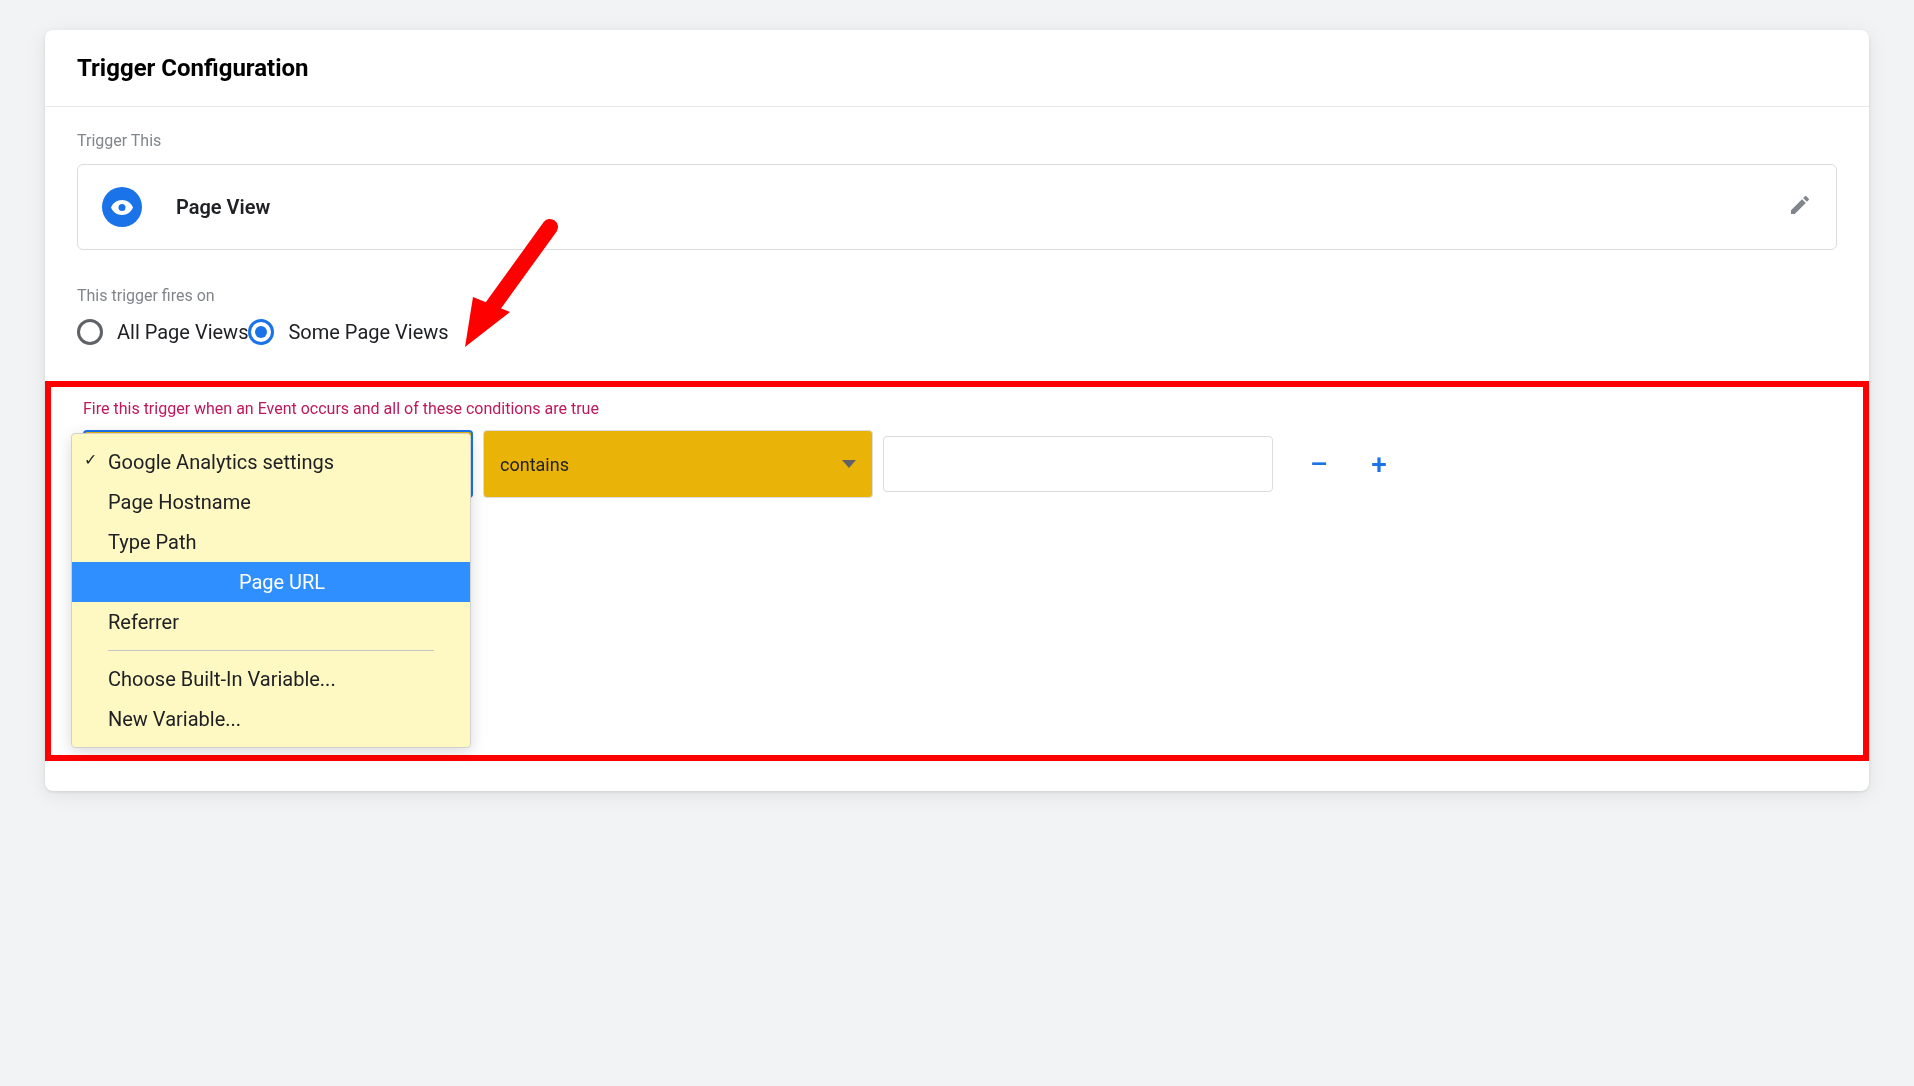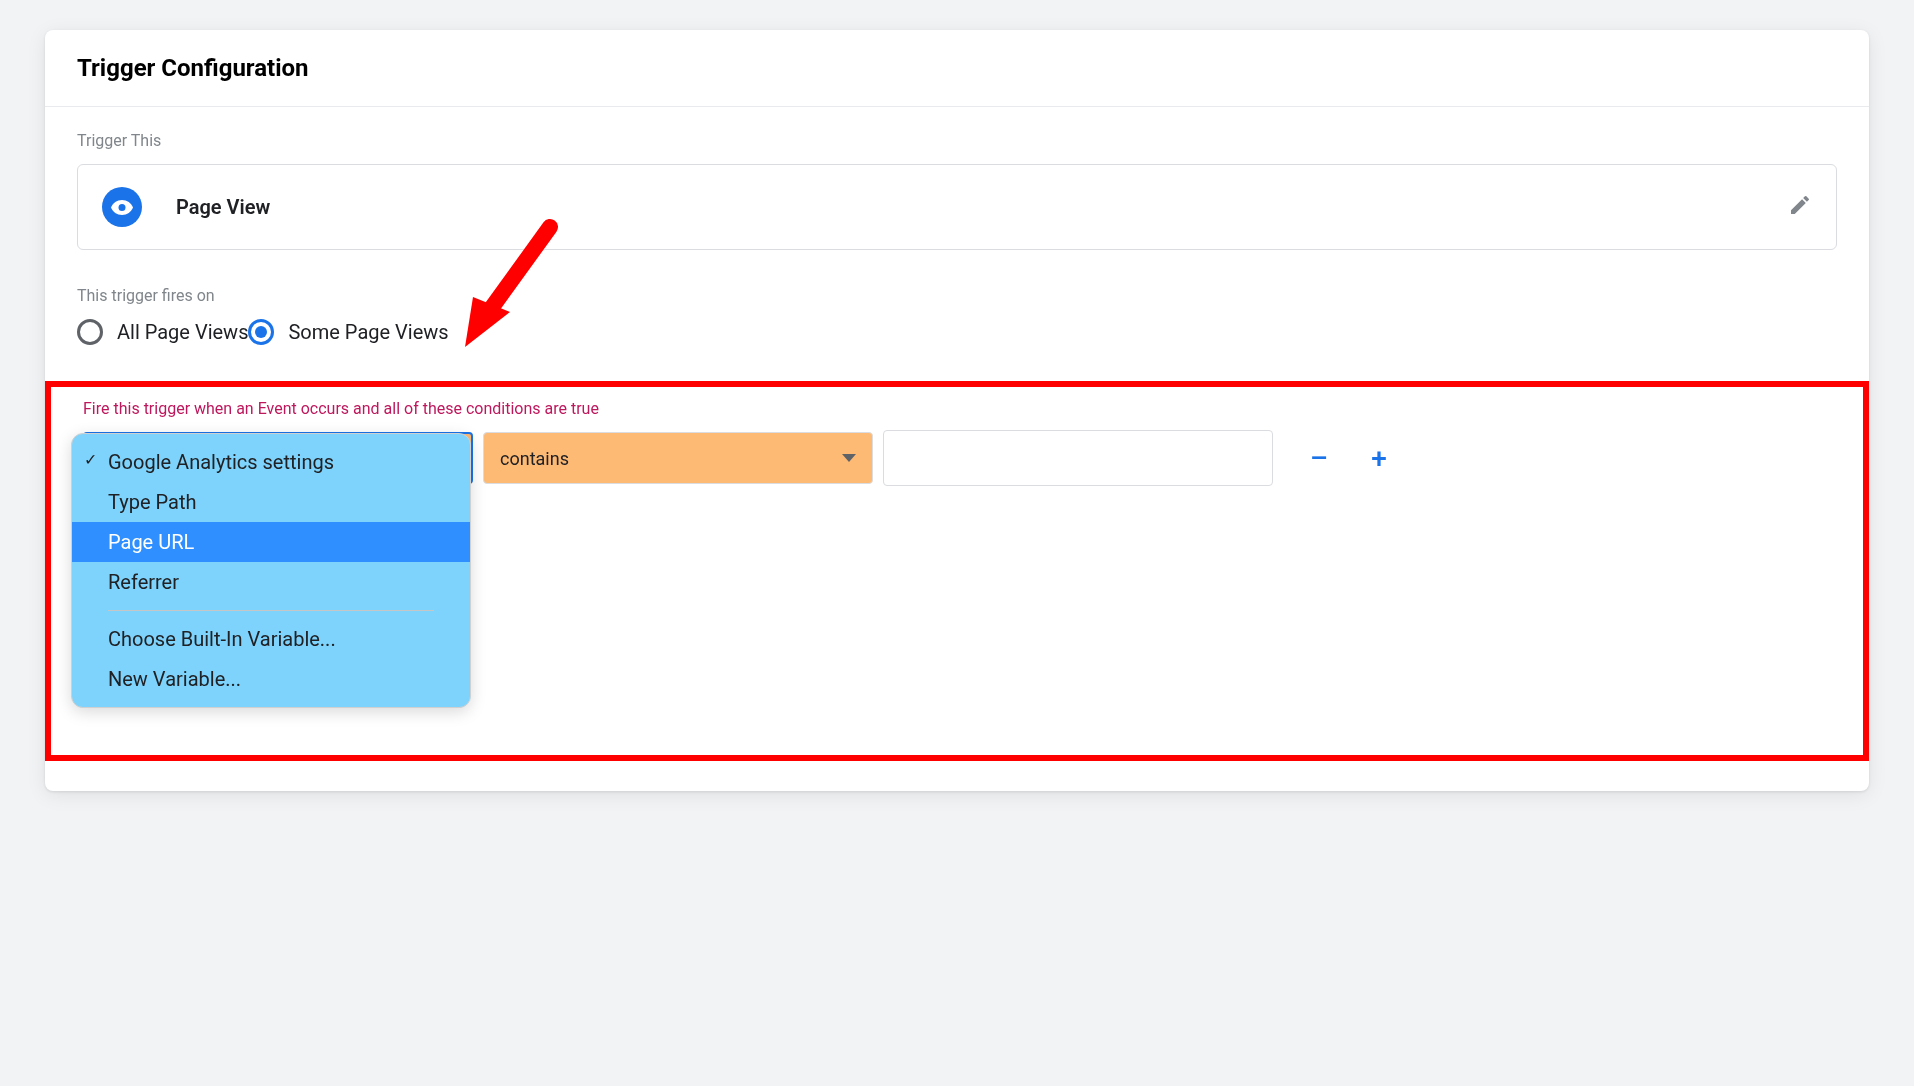--- a/index.html
+++ b/index.html
@@ -125,28 +125,28 @@
   }
   .condition-row {
     display: flex;
     gap: 10px;
     align-items: center;
     position: relative;
   }
   .select-box {
     border: 1px solid #dadce0;
     border-radius: 4px;
-    height: 52px;
+    height: 68px;
     display: flex;
     align-items: center;
     justify-content: space-between;
     padding: 0 16px;
     font-size: 18px;
     color: #202124;
-    background: #fdba74;
+    background: #eab308;
     cursor: pointer;
   }
   .variable-select {
     width: 390px;
     border: 2px solid #1a73e8;
   }
   .operator-select {
     width: 390px;
   }
   .value-input {
@@ -176,43 +176,44 @@
     color: #1a73e8;
     cursor: pointer;
     width: 32px;
     text-align: center;
   }
   .dropdown-menu {
     position: absolute;
     top: 46px;
     left: 20px;
     width: 400px;
-    background: #7dd3fc;
+    background: #fef9c3;
     border: 1px solid #d0d0d0;
-    border-radius: 12px;
+    border-radius: 4px;
     box-shadow: 0 4px 16px rgba(0,0,0,0.15);
     padding: 8px 0;
     z-index: 100;
   }
   .dropdown-item {
     padding: 8px 14px 8px 36px;
     font-size: 20px;
     color: #202124;
     cursor: pointer;
     position: relative;
   }
   .dropdown-item.checked::before {
     content: "✓";
     position: absolute;
     left: 12px;
     font-size: 16px;
   }
   .dropdown-item.highlighted {
     background: #2f8fff;
     color: #fff;
+    text-align: center;
   }
   .dropdown-divider {
     margin: 8px 36px;
     border: none;
     border-top: 1px solid #c6c6c6;
   }
 </style>
 </head>
 <body>
 
@@ -274,20 +275,21 @@
         </div>
         <input class="value-input" type="text" value="" style="">
         <div class="row-actions">
           <span class="action-btn">–</span>
           <span class="action-btn">+</span>
         </div>
       </div>
 
       <div class="dropdown-menu">
         <div class="dropdown-item checked">Google Analytics settings</div>
+        <div class="dropdown-item">Page Hostname</div>
         <div class="dropdown-item">Type Path</div>
         <div class="dropdown-item highlighted">Page URL</div>
         <div class="dropdown-item">Referrer</div>
         <hr class="dropdown-divider">
         <div class="dropdown-item">Choose Built-In Variable...</div>
         <div class="dropdown-item">New Variable...</div>
       </div>
     </div>
 
   </div>

